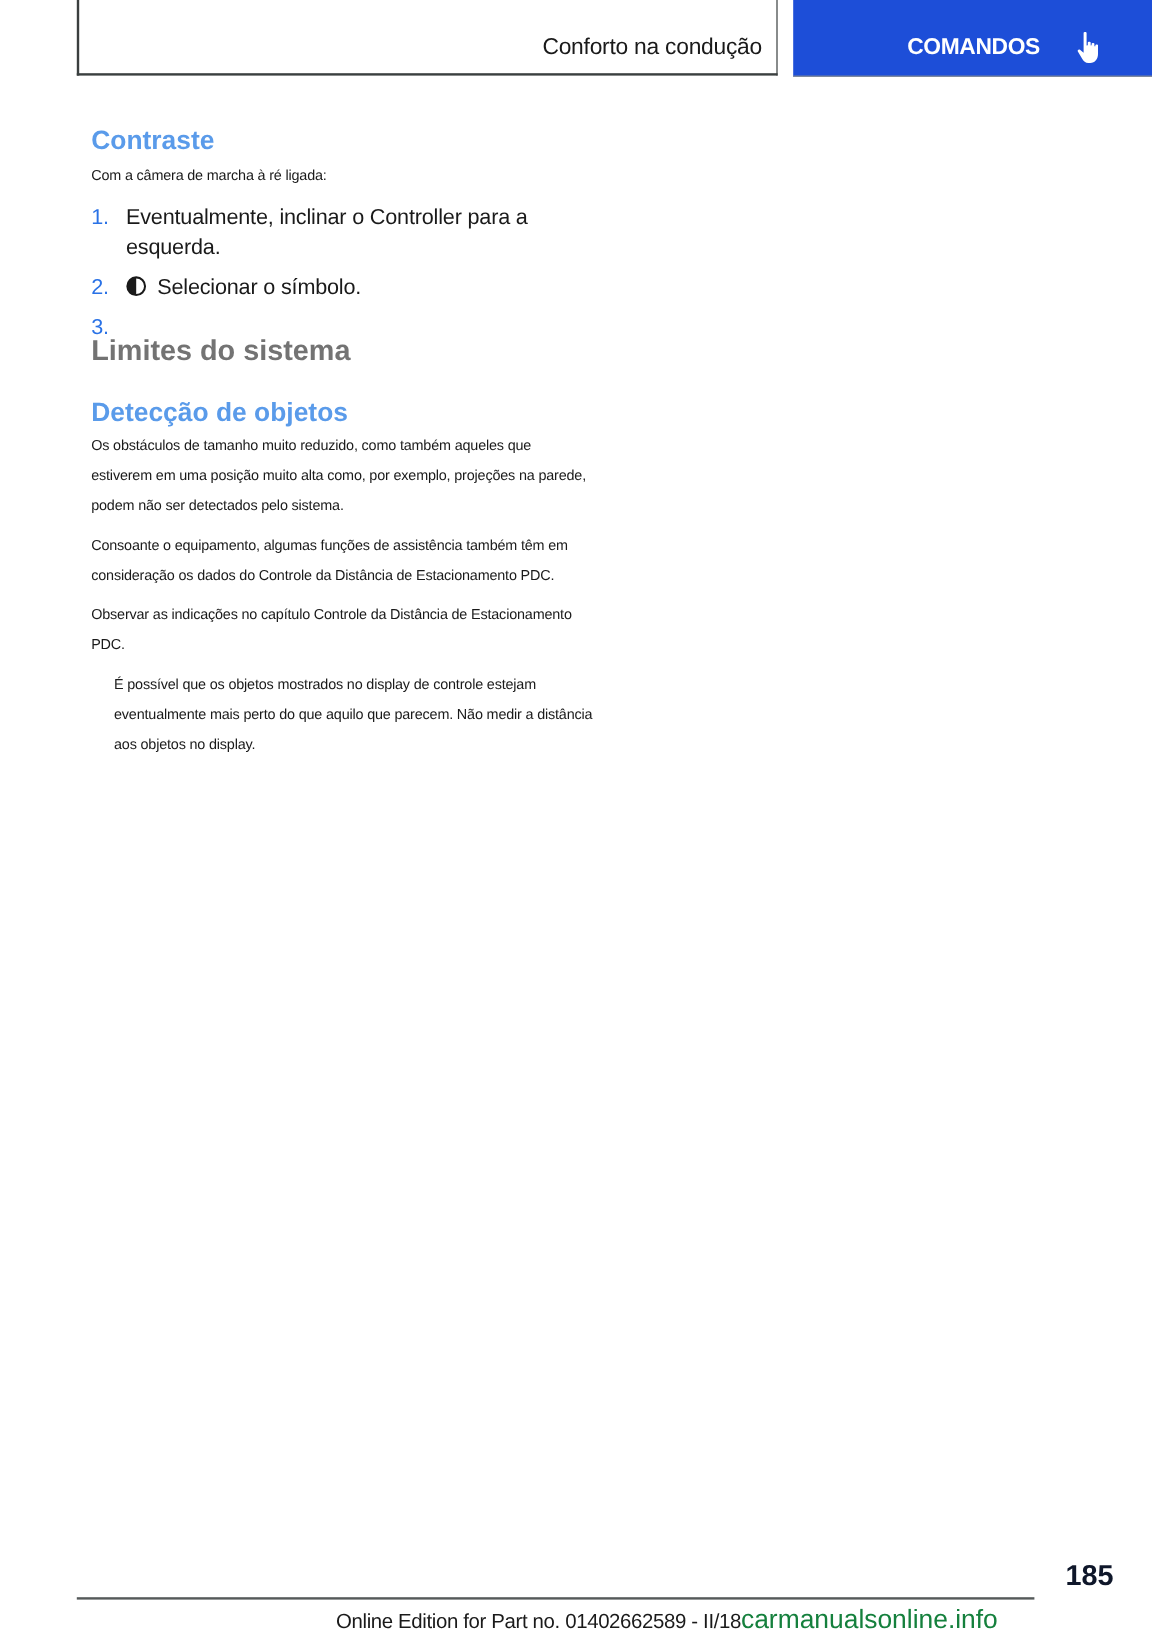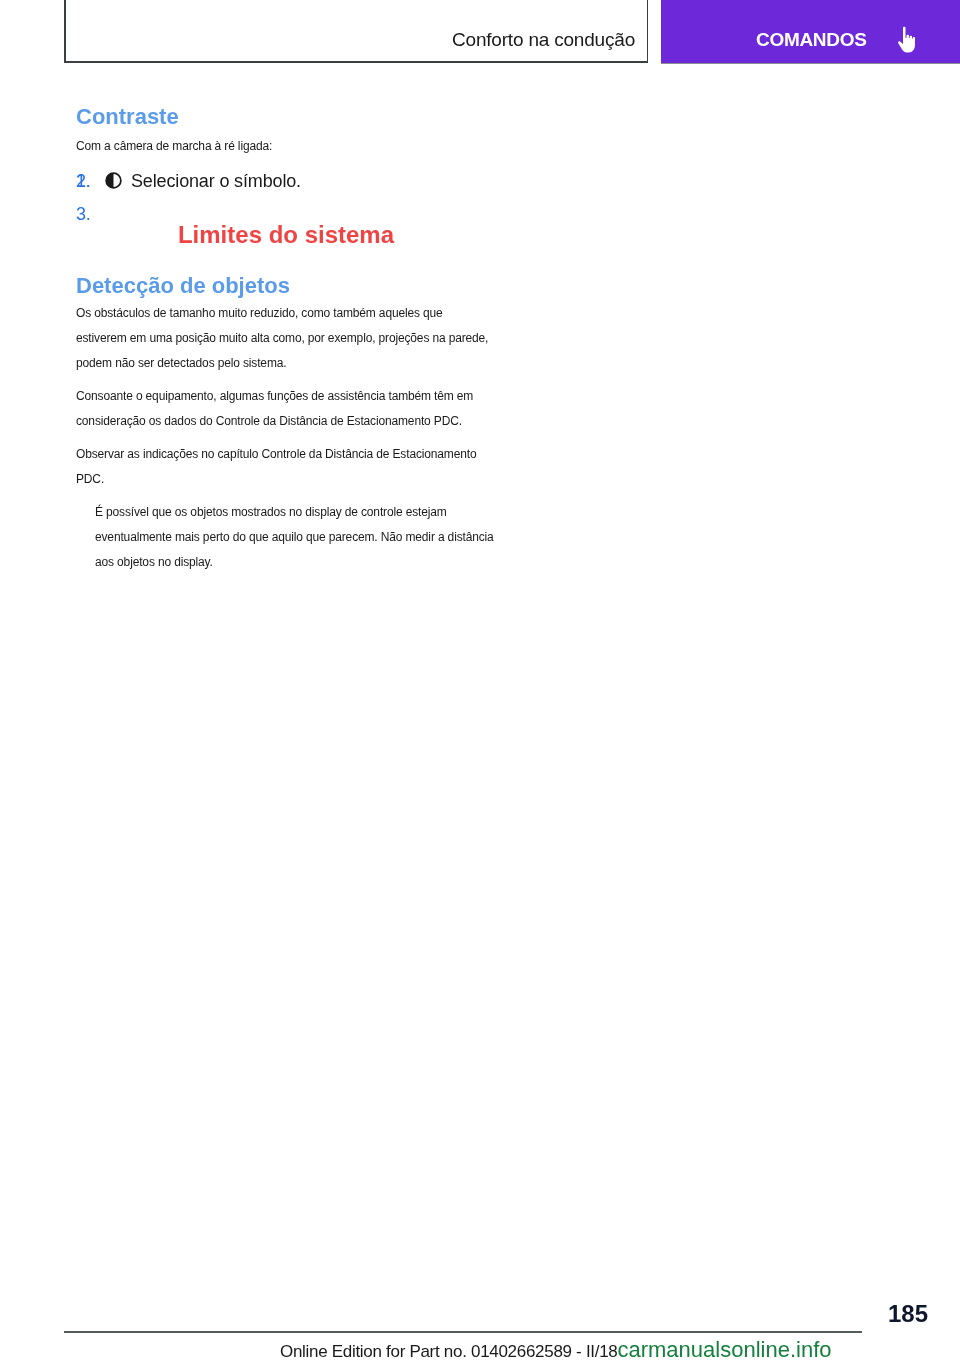--- a/index.html
+++ b/index.html
@@ -34,21 +34,21 @@
       font-size: 19px;
       color: #1a1a1a;
       letter-spacing: -0.2px;
     }
     .header-right {
       position: absolute;
       left: 661px;
       top: 0;
       width: 299px;
       height: 64px;
-      background: #6d28d9;
+      background: #1d4ed8;
       border-bottom: 1px solid #8a8f8f;
       box-sizing: border-box;
     }
     .header-right-label {
       position: absolute;
       left: 95px;
       bottom: 12px;
       font-size: 19px;
       font-weight: bold;
       color: #ffffff;
@@ -71,23 +71,22 @@
       margin: 0;
       font-size: 22px;
       font-weight: bold;
       color: #5a9bea;
       line-height: 34px;
     }
     h1.main {
       margin: 0;
       font-size: 24px;
       font-weight: bold;
-      color: #ef4444;
+      color: #737373;
       line-height: 34px;
-      text-align: center;
     }
     p {
       margin: 0;
       font-size: 12px;
       line-height: 25px;
       letter-spacing: -0.15px;
     }
     ol {
       list-style: none;
       margin: 0;
@@ -158,20 +157,21 @@
 </div>
 
 <div class="content">
 
   <section>
     <h2 class="sub">Contraste</h2>
     <p style="margin-top:0px;">Com a câmera de marcha à ré ligada:</p>
     <ol style="margin-top:10px;">
       <li>
         <span class="num">1.</span>
+        <span>Eventualmente, inclinar o Controller para a esquerda.</span>
       </li>
       <li style="margin-top:8px;">
         <span class="num">2.</span>
         <svg class="contrast-icon" viewBox="0 0 18 18">
           <circle cx="9" cy="9" r="7.8" fill="#ffffff" stroke="#1a1a1a" stroke-width="1.8"></circle>
           <path d="M9 1.2 A7.8 7.8 0 0 0 9 16.8 Z" fill="#1a1a1a"></path>
         </svg><span>Selecionar o símbolo.</span>
       </li>
       <li style="margin-top:8px;">
         <span class="num">3.</span>

